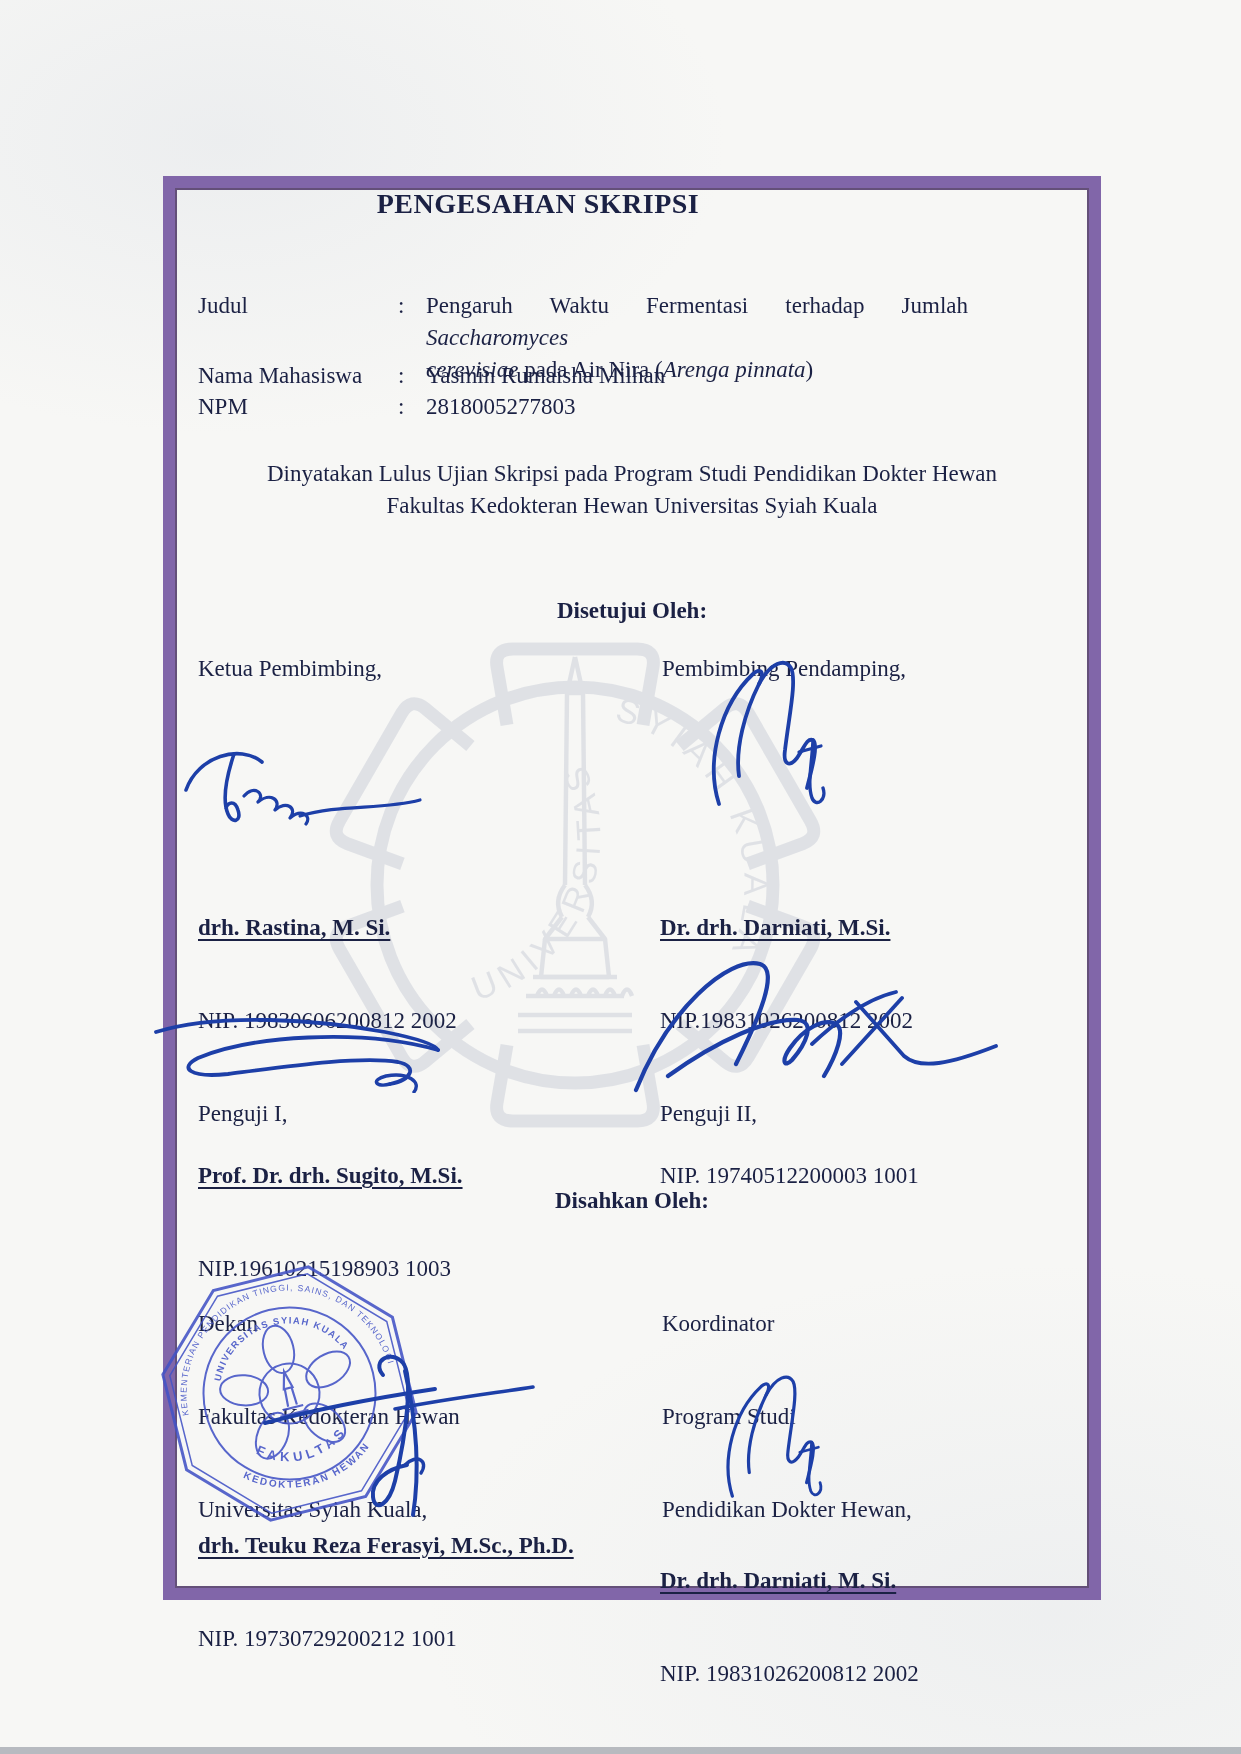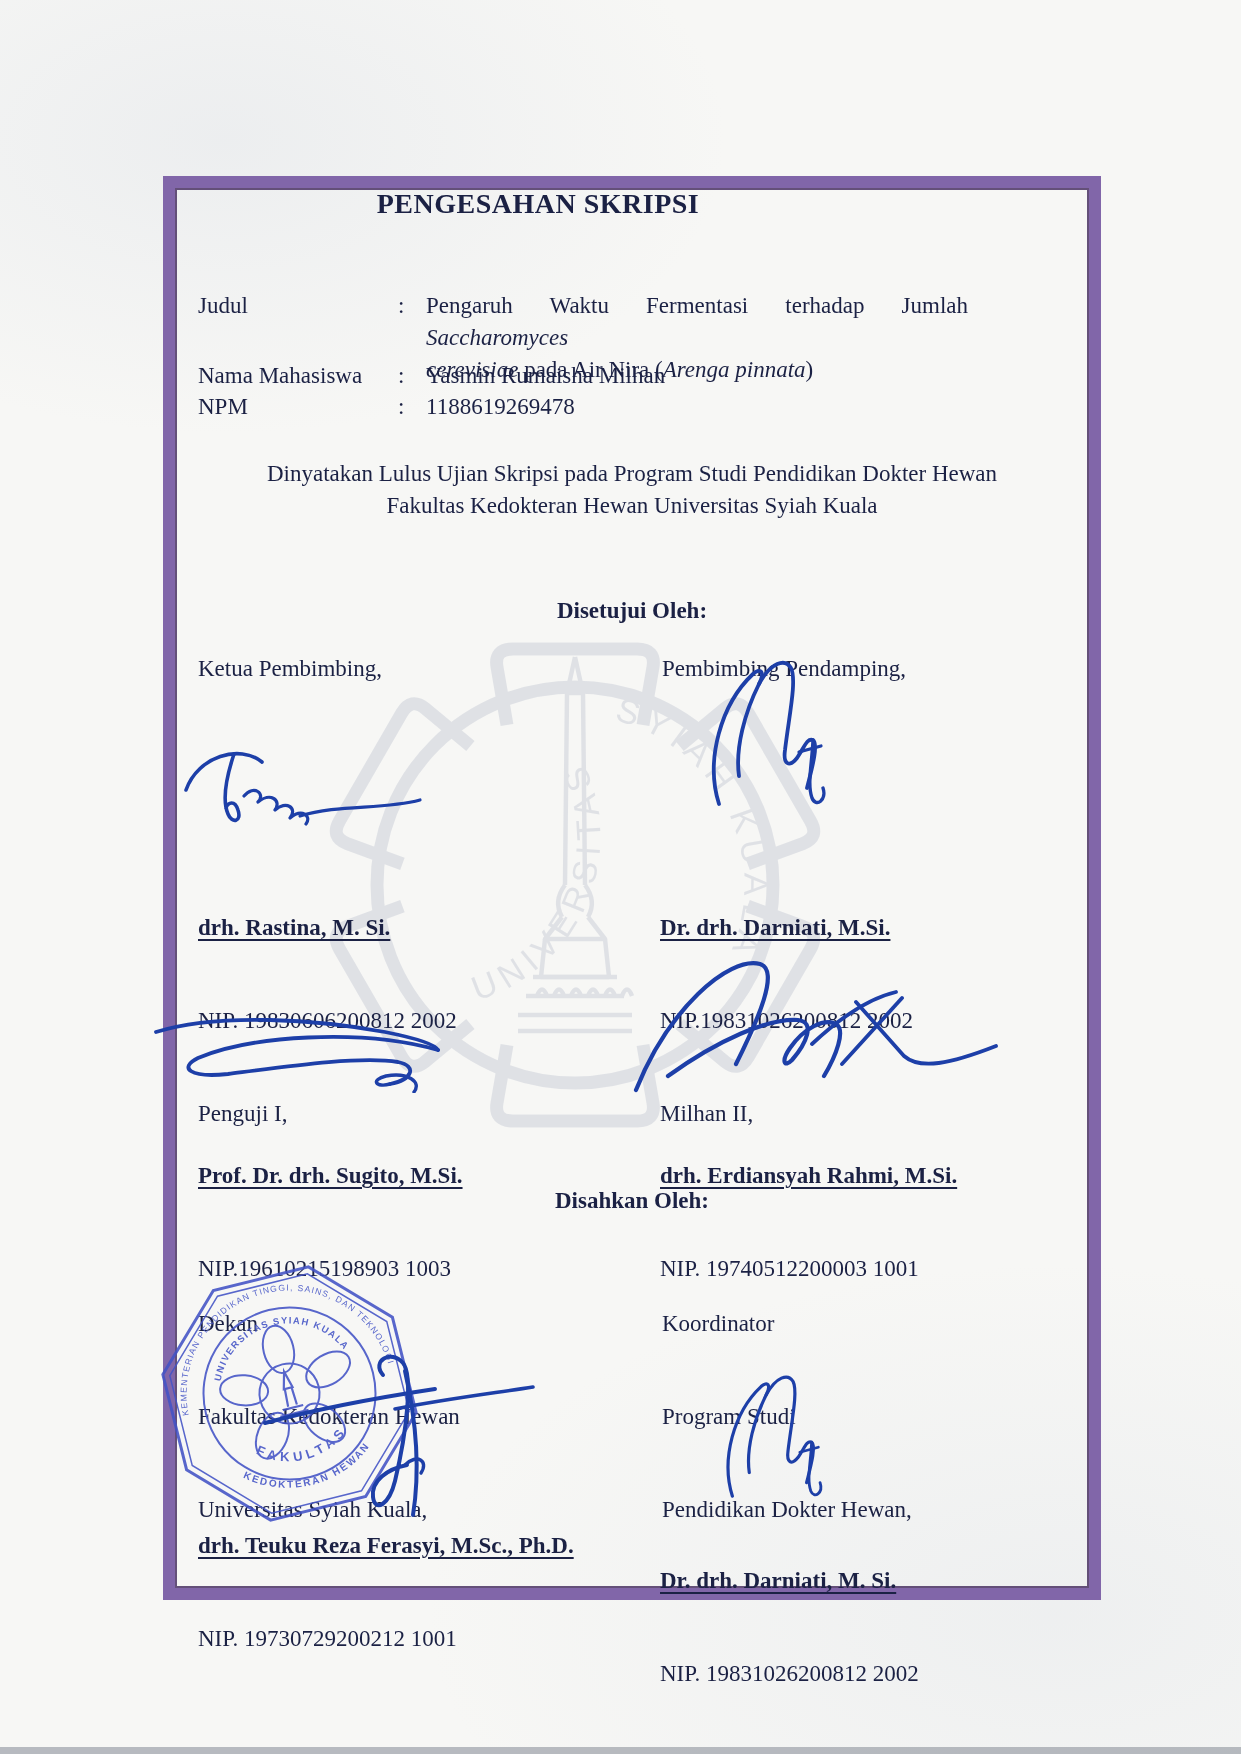--- a/index.html
+++ b/index.html
@@ -91,21 +91,21 @@
     <div class="val-line1"><span>Pengaruh Waktu Fermentasi terhadap Jumlah</span> <span class="it">Saccharomyces</span></div>
     <div><span class="it">cerevisiae</span><span> pada Air Nira (</span><span class="it">Arenga pinnata</span><span>)</span></div>
   </div>
 
   <div class="abs t" style="left:198px;top:360px;">Nama Mahasiswa</div>
   <div class="abs t" style="left:398px;top:360px;">:</div>
   <div class="abs t" style="left:426px;top:360px;">Yasmin Rumaisha Milhan</div>
 
   <div class="abs t" style="left:198px;top:391px;">NPM</div>
   <div class="abs t" style="left:398px;top:391px;">:</div>
-  <div class="abs t" style="left:426px;top:391px;">1188619269478</div>
+  <div class="abs t" style="left:426px;top:391px;">2818005277803</div>
 
   <div class="abs center-block" style="top:458px;">
     <div>Dinyatakan Lulus Ujian Skripsi pada Program Studi Pendidikan Dokter Hewan</div>
     <div>Fakultas Kedokteran Hewan Universitas Syiah Kuala</div>
   </div>
 
   <div class="abs heading" style="top:598px;">Disetujui Oleh:</div>
   <div class="abs t" style="left:198px;top:653px;">Ketua Pembimbing,</div>
   <div class="abs t" style="left:662px;top:653px;">Pembimbing Pendamping,</div>
 
@@ -124,21 +124,21 @@
   </svg>
 
   <div class="abs t" style="left:198px;top:850px;">
     <div class="name-u">drh. Rastina, M. Si.</div>
     <div>NIP. 19830606200812 2002</div>
     <div>Penguji I,</div>
   </div>
   <div class="abs t" style="left:660px;top:850px;">
     <div class="name-u">Dr. drh. Darniati, M.Si.</div>
     <div>NIP.19831026200812 2002</div>
-    <div>Milhan II,</div>
+    <div>Penguji II,</div>
   </div>
 
   <svg class="abs sig" style="left:150px;top:998px;" width="295" height="95" viewBox="0 0 295 95">
     <path stroke-width="3.8" d="M6,34 C70,14 170,22 235,34 C265,40 285,46 288,52"></path>
     <path stroke-width="3.8" d="M288,52 C210,30 100,38 48,60 C28,70 40,80 78,76 C140,68 210,58 248,64 C268,68 262,82 240,86"></path>
     <path stroke-width="3.4" d="M240,86 C226,90 220,82 236,78 C258,74 272,84 264,94"></path>
   </svg>
 
   <svg class="abs sig" style="left:598px;top:940px;" width="420" height="172" viewBox="0 0 420 172">
     <path stroke-width="4.2" d="M38,150 C70,70 130,16 162,24 C182,30 160,80 138,124"></path>
@@ -146,21 +146,20 @@
     <path stroke-width="3.8" d="M214,104 C244,76 272,58 298,52"></path>
     <path stroke-width="3.8" d="M244,124 L304,58"></path>
     <path stroke-width="3.8" d="M258,62 L306,116 C322,130 352,124 398,106"></path>
   </svg>
 
   <div class="abs t" style="left:198px;top:1098px;">
     <div class="name-u">Prof. Dr. drh. Sugito, M.Si.</div>
     <div>NIP.19610215198903 1003</div>
   </div>
   <div class="abs t" style="left:660px;top:1098px;">
-    <div class="name-u">drh. Erdiansyah Rahmi, M.Si.</div>
     <div>NIP. 19740512200003 1001</div>
   </div>
 
   <div class="abs heading" style="top:1188px;">Disahkan Oleh:</div>
 
   <div class="abs t" style="left:198px;top:1246px;">
     <div>Dekan</div>
     <div>Fakultas Kedokteran Hewan</div>
     <div>Universitas Syiah Kuala,</div>
   </div>

